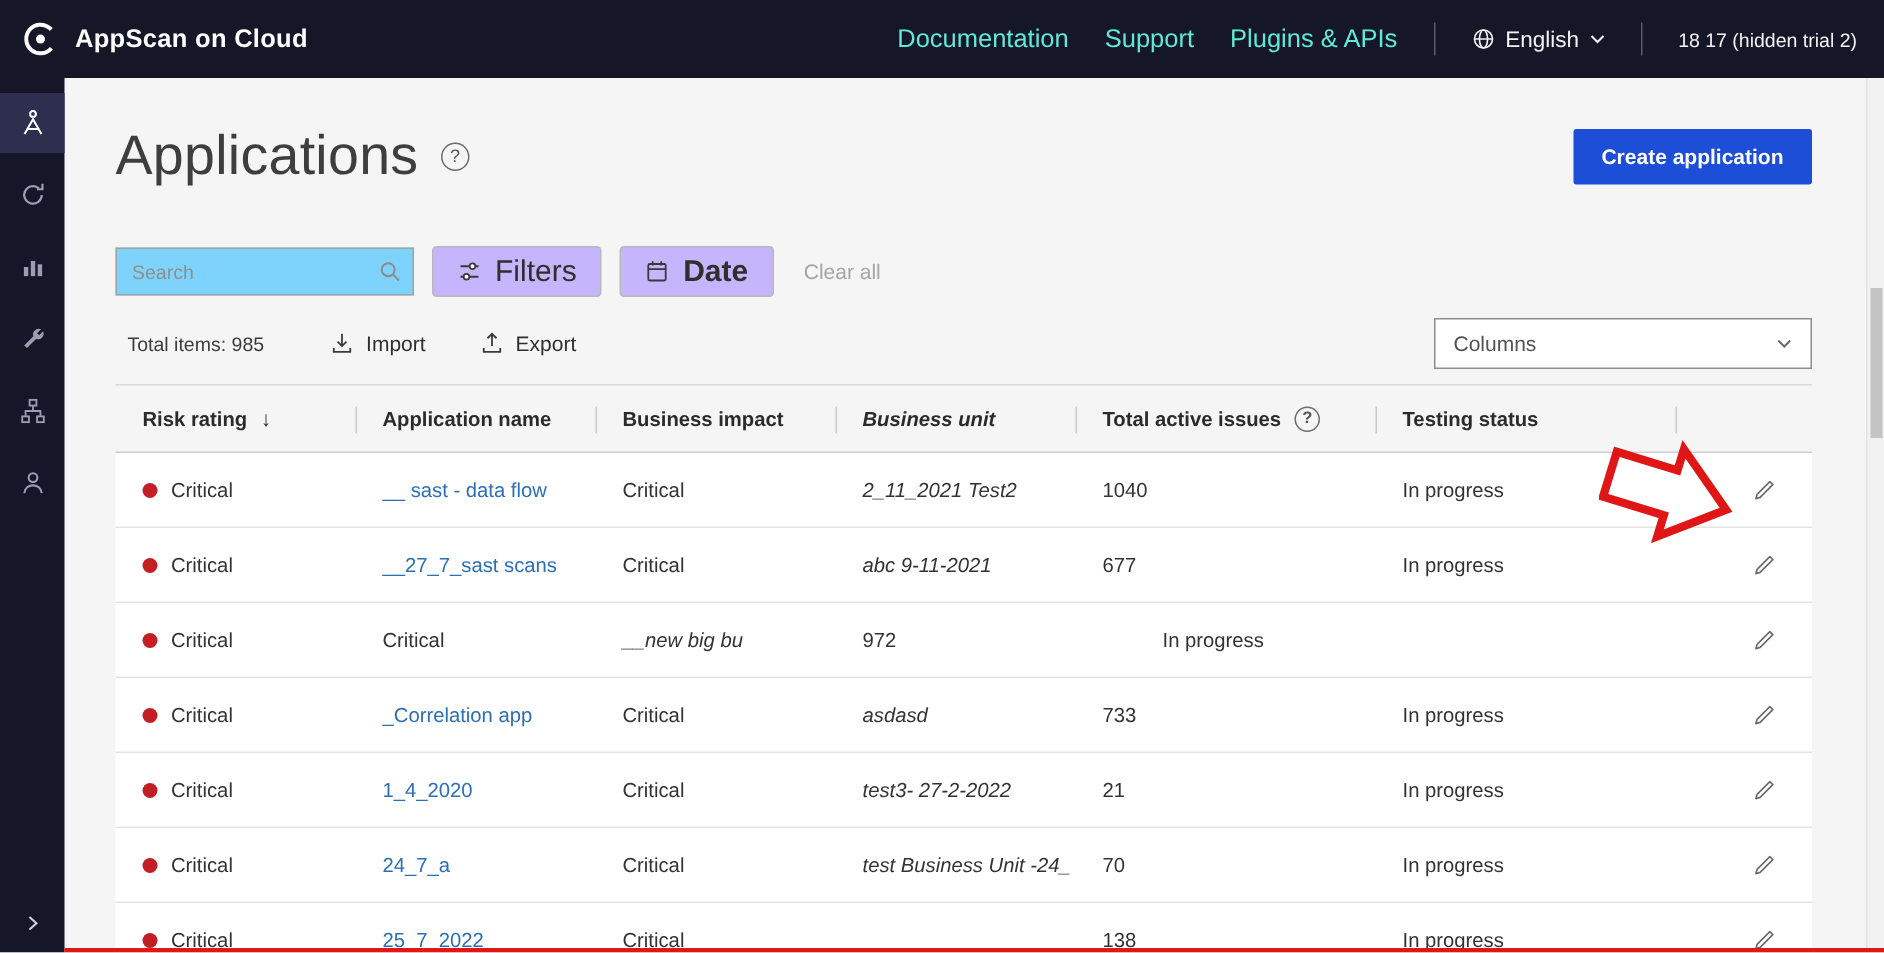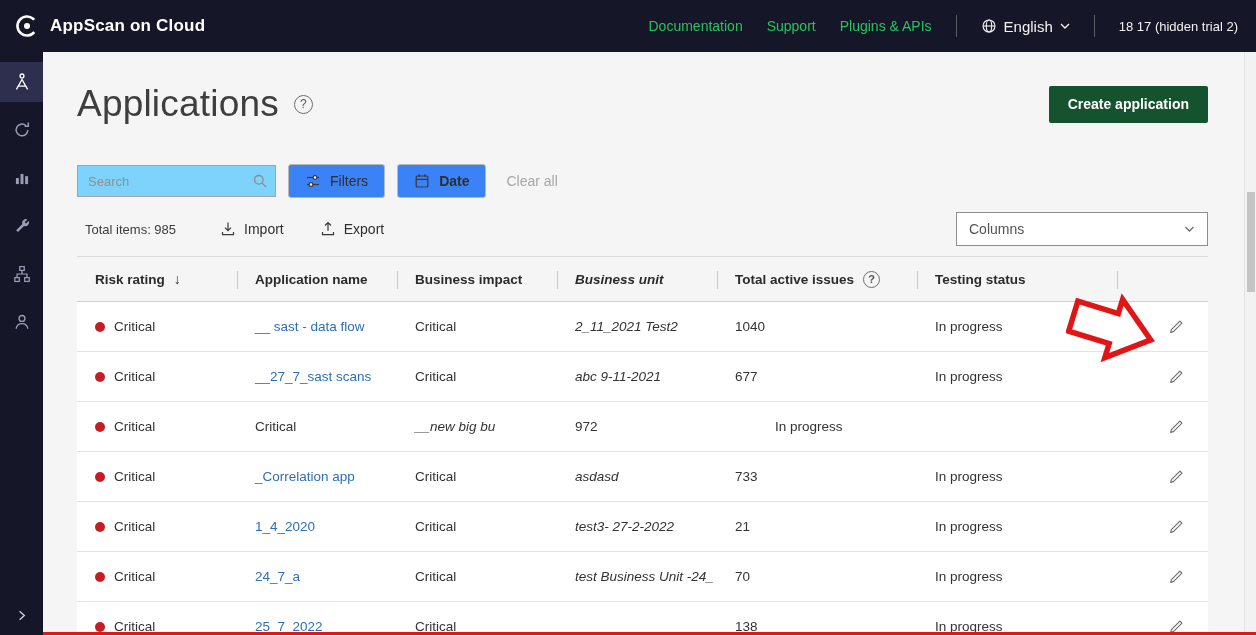--- a/index.html
+++ b/index.html
@@ -4,52 +4,52 @@
 <style>
   * { box-sizing: border-box; margin: 0; padding: 0; }
   html,body { width:1256px; height:635px; }
   body { font-family:"Liberation Sans", sans-serif; position:relative; overflow:hidden; background:#f5f5f5; }
 
   
   .topbar { position:absolute; top:0; left:0; width:1256px; height:52px; background:#161629;
             display:flex; align-items:center; justify-content:space-between; padding:0 18px 0 14px; z-index:40; }
   .brand { display:flex; align-items:center; gap:10px; color:#fff; font-size:17px; font-weight:700; letter-spacing:.2px; }
   .top-right { display:flex; align-items:center; gap:24px; }
-  .top-right a { color:#22c55e; font-size:14px; text-decoration:none; cursor:pointer; }
+  .top-right a { color:#5eead4; font-size:17px; text-decoration:none; cursor:pointer; }
   .vsep { width:1px; height:22px; background:rgba(255,255,255,.3); display:inline-block; }
   .lang { display:flex; align-items:center; gap:7px; color:#f2f2f2; font-size:15px; cursor:pointer; }
   .account { color:#f2f2f2; font-size:13px; cursor:pointer; }
 
   
   .sidebar { position:absolute; top:52px; left:0; width:43px; bottom:0; background:#161629; z-index:30;
              display:flex; flex-direction:column; align-items:center; padding-top:10px; }
   .side-item { width:43px; height:40px; display:flex; align-items:center; justify-content:center;
                color:#9b9db4; cursor:pointer; margin-bottom:8px; }
   .side-item.active { background:#2e2e4e; color:#ffffff; }
   .side-expand { position:absolute; bottom:12px; left:0; width:43px; display:flex; justify-content:center;
                  color:#cfd0dd; cursor:pointer; }
 
   
   .main { position:absolute; left:43px; top:52px; right:12px; bottom:0; background:#f5f5f5; overflow:hidden; }
 
   .page-head { position:absolute; top:30px; left:34px; right:36px; height:44px; display:flex; align-items:center; }
   .page-head h1 { font-size:37px; font-weight:400; color:#3e3e3e; letter-spacing:.2px; }
   .helpc { display:inline-flex; align-items:center; justify-content:center; width:19px; height:19px;
            border:1.4px solid #6d6d6d; border-radius:50%; color:#555; font-size:12px; margin-left:15px; cursor:pointer; }
-  .create-btn { margin-left:auto; height:37px; padding:0 19px; background:#14532d; color:#fff; border:none;
+  .create-btn { margin-left:auto; height:37px; padding:0 19px; background:#1d4ed8; color:#fff; border:none;
                 border-radius:2px; font-size:14px; font-weight:700; font-family:inherit; cursor:pointer; }
 
   .toolbar1 { position:absolute; top:112px; left:34px; display:flex; align-items:center; gap:12px; }
   .searchbox { position:relative; width:199px; height:32px; }
   .searchbox input { width:100%; height:100%; border:1px solid #a3a3a3; background:#7dd3fc; padding:0 30px 0 10px;
                      font-size:13px; font-family:inherit; color:#555; outline:none; }
   .searchbox input::placeholder { color:#8f8f8f; }
   .searchbox svg { position:absolute; right:8px; top:8px; }
-  .tbtn { height:34px; padding:0 16px; background:#3b82f6; border:1px solid #b9b9b9; border-radius:3px;
-          display:flex; align-items:center; gap:9px; font-size:14px; color:#2f2f2f; font-family:inherit; cursor:pointer; }
+  .tbtn { height:34px; padding:0 16px; background:#c4b5fd; border:1px solid #b9b9b9; border-radius:3px;
+          display:flex; align-items:center; gap:9px; font-size:20px; color:#2f2f2f; font-family:inherit; cursor:pointer; }
   .tbtn.bold span { font-weight:700; }
   .clear-all { font-size:14px; color:#a6a6a6; margin-left:8px; cursor:default; }
 
   .toolbar2 { position:absolute; top:160px; left:0; right:0; height:34px;padding-left:33px; }
   .toolbar2 .left-group { position:absolute; left:42px; top:0; height:34px; display:flex; align-items:center; }
   .total { font-size:13px; color:#3c3c3c; margin-right:44px; }
   .linkbtn { background:transparent; border:none; display:flex; align-items:center; gap:8px; font-size:14px;
              color:#2f2f2f; font-family:inherit; cursor:pointer; margin-right:36px; }
   .columns-select { position:absolute; right:36px; top:0; width:252px; height:34px; background:#fff;
                     border:1px solid #8d8d8d; display:flex; align-items:center; justify-content:space-between;

